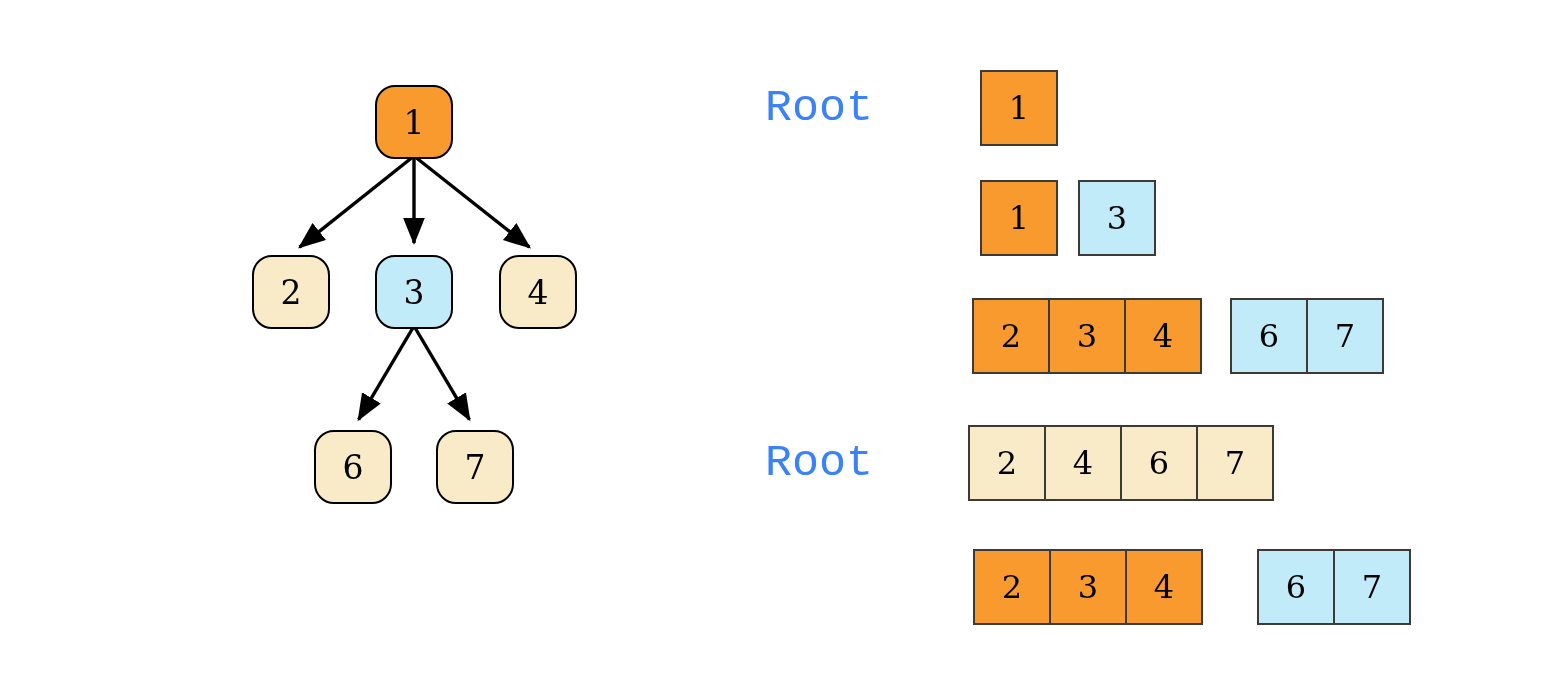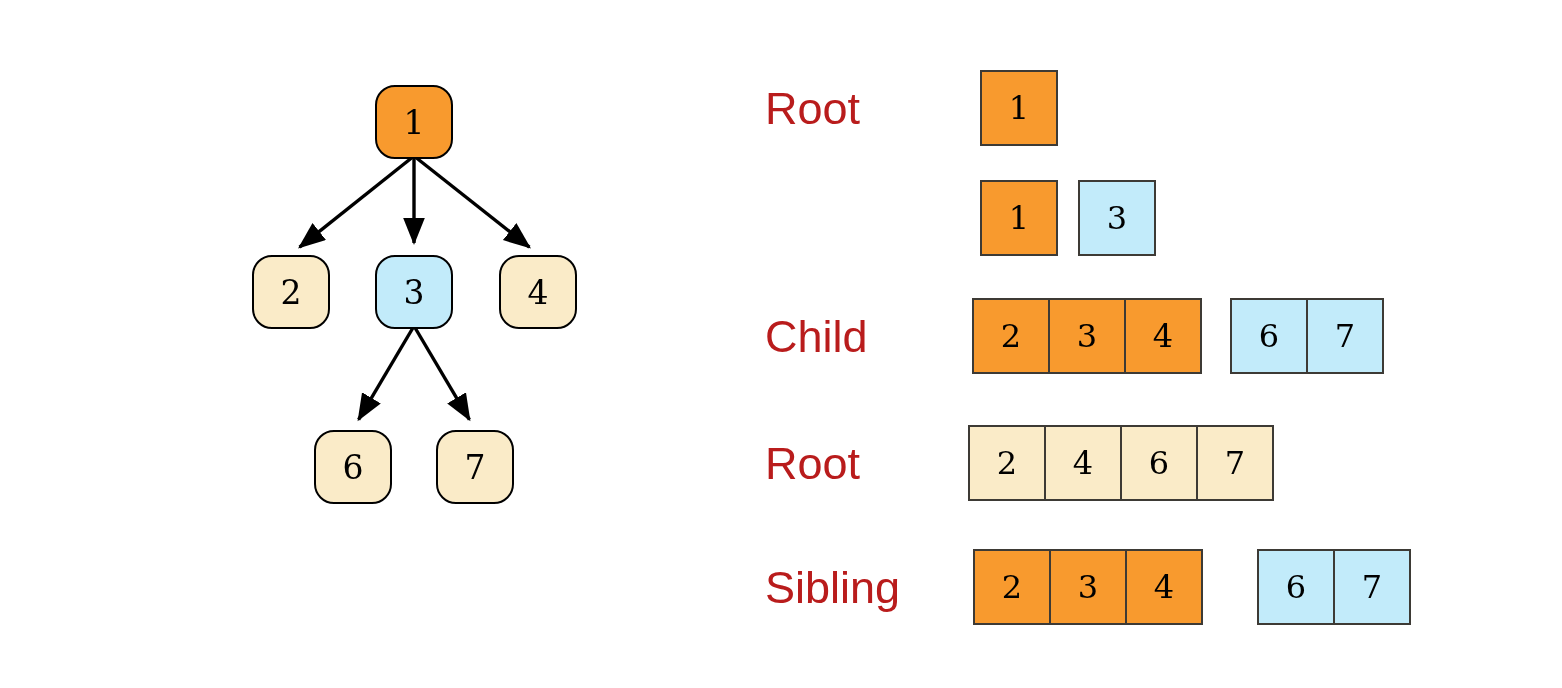--- a/index.html
+++ b/index.html
@@ -65,23 +65,23 @@
     width: 862px;
     height: 80px;
   }
   .legend-label {
     position: absolute;
     left: 65px;
     top: 0;
     height: 80px;
     display: flex;
     align-items: center;
-    font-family: Liberation Sans, sans-serif;
+    font-family: Liberation Mono, monospace;
     font-size: 45px;
-    color: #b91c1c;
+    color: #3b82f6;
     white-space: nowrap;
     line-height: 1;
   }
   .legend-group {
     position: absolute;
     top: 2px;
     display: flex;
   }
   .cell {
     width: 78px;
@@ -142,42 +142,40 @@
       </div>
       <div class="legend-row" style="top: 178px;">
         <div class="legend-group" style="left: 280px;">
           <div class="cell fill-orange">1</div>
         </div>
         <div class="legend-group" style="left: 378px;">
           <div class="cell fill-blue">3</div>
         </div>
       </div>
       <div class="legend-row" style="top: 296px;">
-        <div class="legend-label">Child</div>
         <div class="legend-group" style="left: 272px;">
           <div class="cell fill-orange">2</div>
           <div class="cell fill-orange">3</div>
           <div class="cell fill-orange">4</div>
         </div>
         <div class="legend-group" style="left: 530px;">
           <div class="cell fill-blue">6</div>
           <div class="cell fill-blue">7</div>
         </div>
       </div>
       <div class="legend-row" style="top: 423px;">
         <div class="legend-label">Root</div>
         <div class="legend-group" style="left: 268px;">
           <div class="cell fill-cream">2</div>
           <div class="cell fill-cream">4</div>
           <div class="cell fill-cream">6</div>
           <div class="cell fill-cream">7</div>
         </div>
       </div>
       <div class="legend-row" style="top: 547px;">
-        <div class="legend-label">Sibling</div>
         <div class="legend-group" style="left: 273px;">
           <div class="cell fill-orange">2</div>
           <div class="cell fill-orange">3</div>
           <div class="cell fill-orange">4</div>
         </div>
         <div class="legend-group" style="left: 557px;">
           <div class="cell fill-blue">6</div>
           <div class="cell fill-blue">7</div>
         </div>
       </div>

